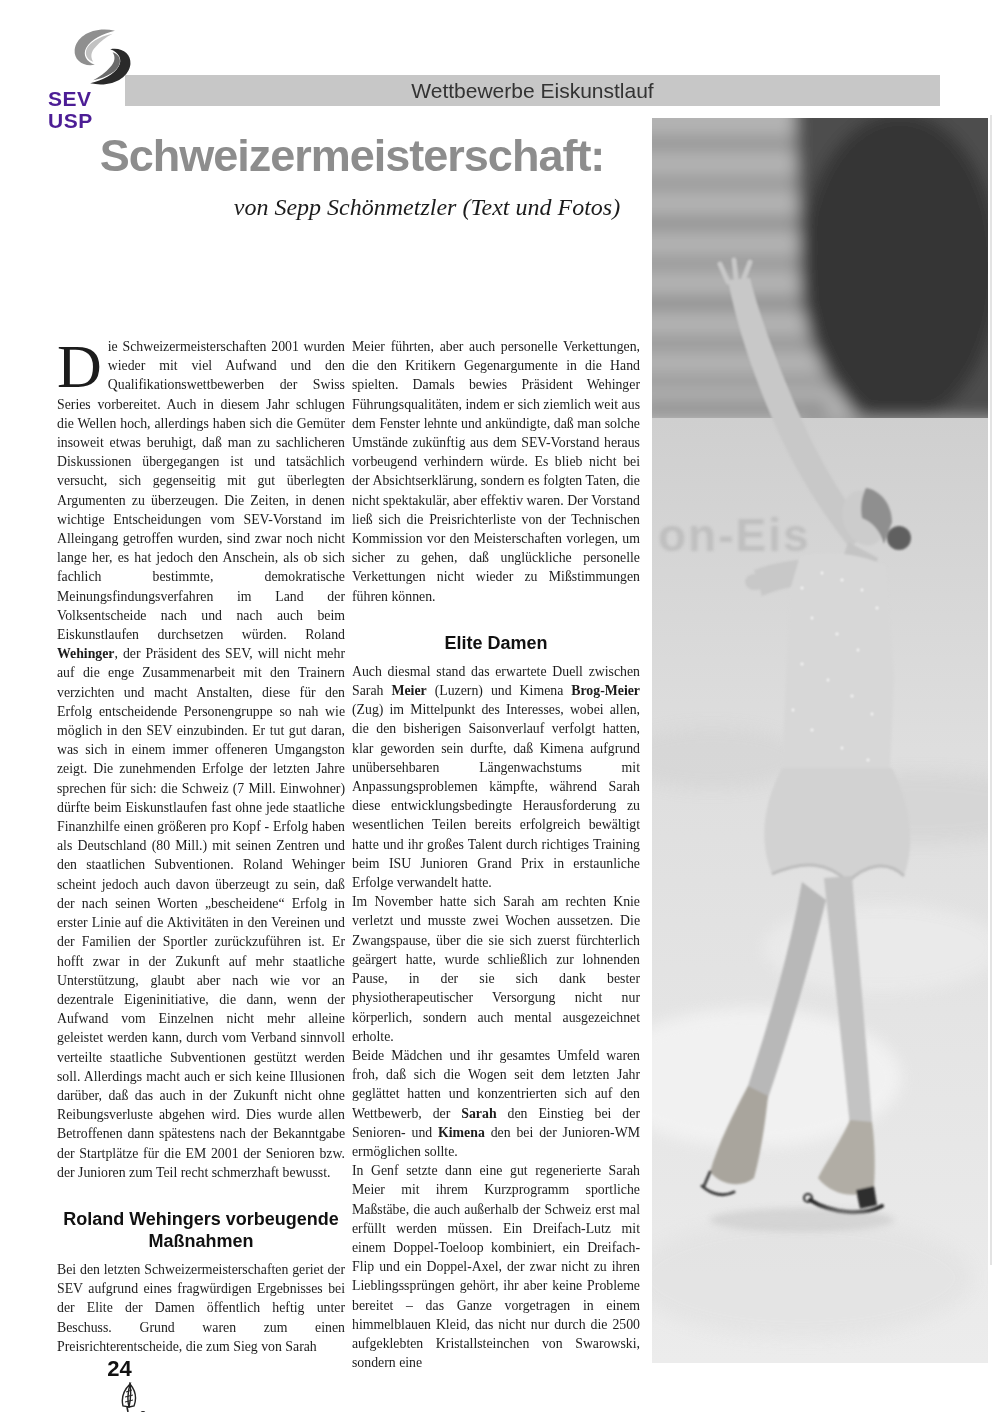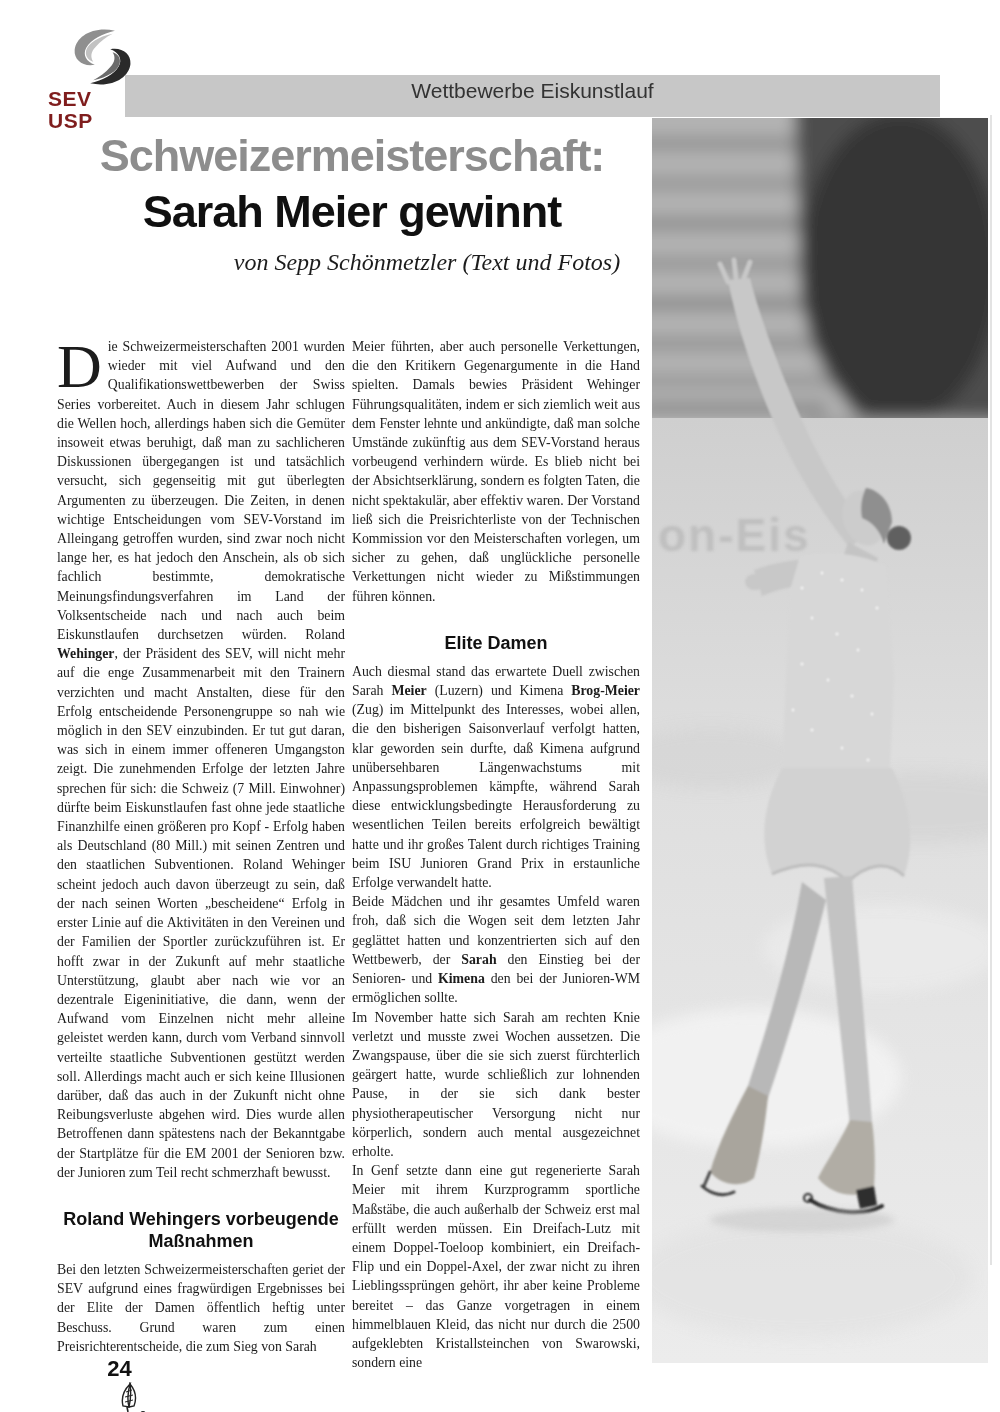--- a/index.html
+++ b/index.html
@@ -3,22 +3,22 @@
 <meta charset="utf-8">
 <style>
   html,body{margin:0;padding:0;}
   body{background:#9a9a9a;font-family:"Liberation Serif", serif;}
   .page{position:relative;width:1000px;height:1412px;margin:0 auto;background:#ffffff;overflow:hidden;}
   
   .scan-edge-right{position:absolute;left:990px;top:115px;width:2px;height:1150px;background:#e3e3e3;}
   
   .logo{position:absolute;left:48px;top:26px;width:110px;text-align:left;}
   .logo svg{display:block;margin-left:22px;}
-  .logo-text{font-family:"Liberation Sans", sans-serif;font-weight:bold;font-size:21px;line-height:22px;color:#7f1d1d;letter-spacing:.5px;}
-  .banner{position:absolute;left:125px;top:75px;width:815px;height:42px;background:#c7c7c7;}
+  .logo-text{font-family:"Liberation Sans", sans-serif;font-weight:bold;font-size:21px;line-height:22px;color:#4c1d95;letter-spacing:.5px;}
+  .banner{position:absolute;left:125px;top:75px;width:815px;height:31px;background:#c7c7c7;}
   .banner-title{display:block;text-align:center;font-family:"Liberation Sans", sans-serif;font-size:21px;line-height:31px;color:#333333;}
   
   .headline-block{position:absolute;left:58px;top:128px;width:588px;text-align:center;font-family:"Liberation Sans", sans-serif;font-weight:bold;letter-spacing:-1px;}
   .hl-kicker{font-size:45px;line-height:56px;color:#8d8d8d;}
   .hl-line{font-size:45px;line-height:55px;color:#101010;}
   .byline{margin-top:10px;padding-left:150px;font-family:"Liberation Serif", serif;font-weight:normal;font-style:italic;font-size:24px;letter-spacing:0;color:#1c1c1c;}
   
   .col{position:absolute;top:337px;width:288px;color:#1c1c1c;font-size:13.8px;line-height:19.2px;text-align:justify;}
   .col-left{left:57px;}
   .col-mid{left:352px;}
@@ -51,35 +51,34 @@
     <div class="logo-text">SEV</div>
     <div class="logo-text">USP</div>
   </div>
 
   <div class="banner">
     <span class="banner-title">Wettbewerbe Eiskunstlauf</span>
   </div>
 
   <div class="headline-block">
     <div class="hl-kicker">Schweizermeisterschaft:</div>
-    <div class="hl-line">Sarah Meier gewinnt</div>
     <div class="byline">von Sepp Schönmetzler (Text und Fotos)</div>
   </div>
 
   <div class="col col-left">
       <p><span class="dcap">D</span>ie Schweizermeisterschaften 2001 wurden wieder mit viel Aufwand und den Qualifikationswettbewerben der Swiss Series vorbereitet. Auch in diesem Jahr schlugen die Wellen hoch, allerdings haben sich die Gemüter insoweit etwas beruhigt, daß man zu sachlicheren Diskussionen übergegangen ist und tatsächlich versucht, sich gegenseitig mit gut überlegten Argumenten zu überzeugen. Die Zeiten, in denen wichtige Entscheidungen vom SEV-Vorstand im Alleingang getroffen wurden, sind zwar noch nicht lange her, es hat jedoch den Anschein, als ob sich fachlich bestimmte, demokratische Meinungsfindungsverfahren im Land der Volksentscheide nach und nach auch beim Eiskunstlaufen durchsetzen würden. Roland <b>Wehinger</b>, der Präsident des SEV, will nicht mehr auf die enge Zusammenarbeit mit den Trainern verzichten und macht Anstalten, diese für den Erfolg entscheidende Personengruppe so nah wie möglich in den SEV einzubinden. Er tut gut daran, was sich in einem immer offeneren Umgangston zeigt. Die zunehmenden Erfolge der letzten Jahre sprechen für sich: die Schweiz (7 Mill. Einwohner) dürfte beim Eiskunstlaufen fast ohne jede staatliche Finanzhilfe einen größeren pro Kopf - Erfolg haben als Deutschland (80 Mill.) mit seinen Zentren und den staatlichen Subventionen. Roland Wehinger scheint jedoch auch davon überzeugt zu sein, daß der nach seinen Worten „bescheidene“ Erfolg in erster Linie auf die Aktivitäten in den Vereinen und der Familien der Sportler zurückzuführen ist. Er hofft zwar in der Zukunft auf mehr staatliche Unterstützung, glaubt aber nach wie vor an dezentrale Eigeninitiative, die dann, wenn der Aufwand vom Einzelnen nicht mehr alleine geleistet werden kann, durch vom Verband sinnvoll verteilte staatliche Subventionen gestützt werden soll. Allerdings macht auch er sich keine Illusionen darüber, daß das auch in der Zukunft nicht ohne Reibungsverluste abgehen wird. Dies wurde allen Betroffenen dann spätestens nach der Bekanntgabe der Startplätze für die EM 2001 der Senioren bzw. der Junioren zum Teil recht schmerzhaft bewusst.</p>
       <h3>Roland Wehingers vorbeugende Maßnahmen</h3>
       <p>Bei den letzten Schweizermeisterschaften geriet der SEV aufgrund eines fragwürdigen Ergebnisses bei der Elite der Damen öffentlich heftig unter Beschuss. Grund waren zum einen Preisrichterentscheide, die zum Sieg von Sarah</p>
     </div>
   <div class="col col-mid">
       <p>Meier führten, aber auch personelle Verkettungen, die den Kritikern Gegenargumente in die Hand spielten. Damals bewies Präsident Wehinger Führungsqualitäten, indem er sich ziemlich weit aus dem Fenster lehnte und ankündigte, daß man solche Umstände zukünftig aus dem SEV-Vorstand heraus vorbeugend verhindern würde. Es blieb nicht bei der Absichtserklärung, sondern es folgten Taten, die nicht spektakulär, aber effektiv waren. Der Vorstand ließ sich die Preisrichterliste von der Technischen Kommission vor den Meisterschaften vorlegen, um sicher zu gehen, daß unglückliche personelle Verkettungen nicht wieder zu Mißstimmungen führen können.</p>
       <h3>Elite Damen</h3>
       <p>Auch diesmal stand das erwartete Duell zwischen Sarah <b>Meier</b> (Luzern) und Kimena <b>Brog-Meier</b> (Zug) im Mittelpunkt des Interesses, wobei allen, die den bisherigen Saisonverlauf verfolgt hatten, klar geworden sein durfte, daß Kimena aufgrund unübersehbaren Längenwachstums mit Anpassungsproblemen kämpfte, während Sarah diese entwicklungsbedingte Herausforderung zu wesentlichen Teilen bereits erfolgreich bewältigt hatte und ihr großes Talent durch richtiges Training beim ISU Junioren Grand Prix in erstaunliche Erfolge verwandelt hatte.</p>
+      <p>Im November hatte sich Sarah am rechten Knie verletzt und musste zwei Wochen aussetzen. Die Zwangspause, über die sie sich zuerst fürchterlich geärgert hatte, wurde schließlich zur lohnenden Pause, in der sie sich dank bester physiotherapeutischer Versorgung nicht nur körperlich, sondern auch mental ausgezeichnet erholte.</p>
       <p>Beide Mädchen und ihr gesamtes Umfeld waren froh, daß sich die Wogen seit dem letzten Jahr geglättet hatten und konzentrierten sich auf den Wettbewerb, der <b>Sarah</b> den Einstieg bei der Senioren- und <b>Kimena</b> den bei der Junioren-WM ermöglichen sollte.</p>
-      <p>Im November hatte sich Sarah am rechten Knie verletzt und musste zwei Wochen aussetzen. Die Zwangspause, über die sie sich zuerst fürchterlich geärgert hatte, wurde schließlich zur lohnenden Pause, in der sie sich dank bester physiotherapeutischer Versorgung nicht nur körperlich, sondern auch mental ausgezeichnet erholte.</p>
       <p>In Genf setzte dann eine gut regenerierte Sarah Meier mit ihrem Kurzprogramm sportliche Maßstäbe, die auch außerhalb der Schweiz erst mal erfüllt werden müssen. Ein Dreifach-Lutz mit einem Doppel-Toeloop kombiniert, ein Dreifach-Flip und ein Doppel-Axel, der zwar nicht zu ihren Lieblingssprüngen gehört, ihr aber keine Probleme bereitet – das Ganze vorgetragen in einem himmelblauen Kleid, das nicht nur durch die 2500 aufgeklebten Kristallsteinchen von Swarowski, sondern eine</p>
     </div>
 
   <div class="photo">
     <svg width="336" height="1245" viewBox="0 0 336 1245">
       <defs>
         <filter id="b8" x="-30%" y="-30%" width="160%" height="160%">
             <feGaussianBlur stdDeviation="8"></feGaussianBlur>
           </filter>
         <filter id="b3" x="-30%" y="-30%" width="160%" height="160%">

